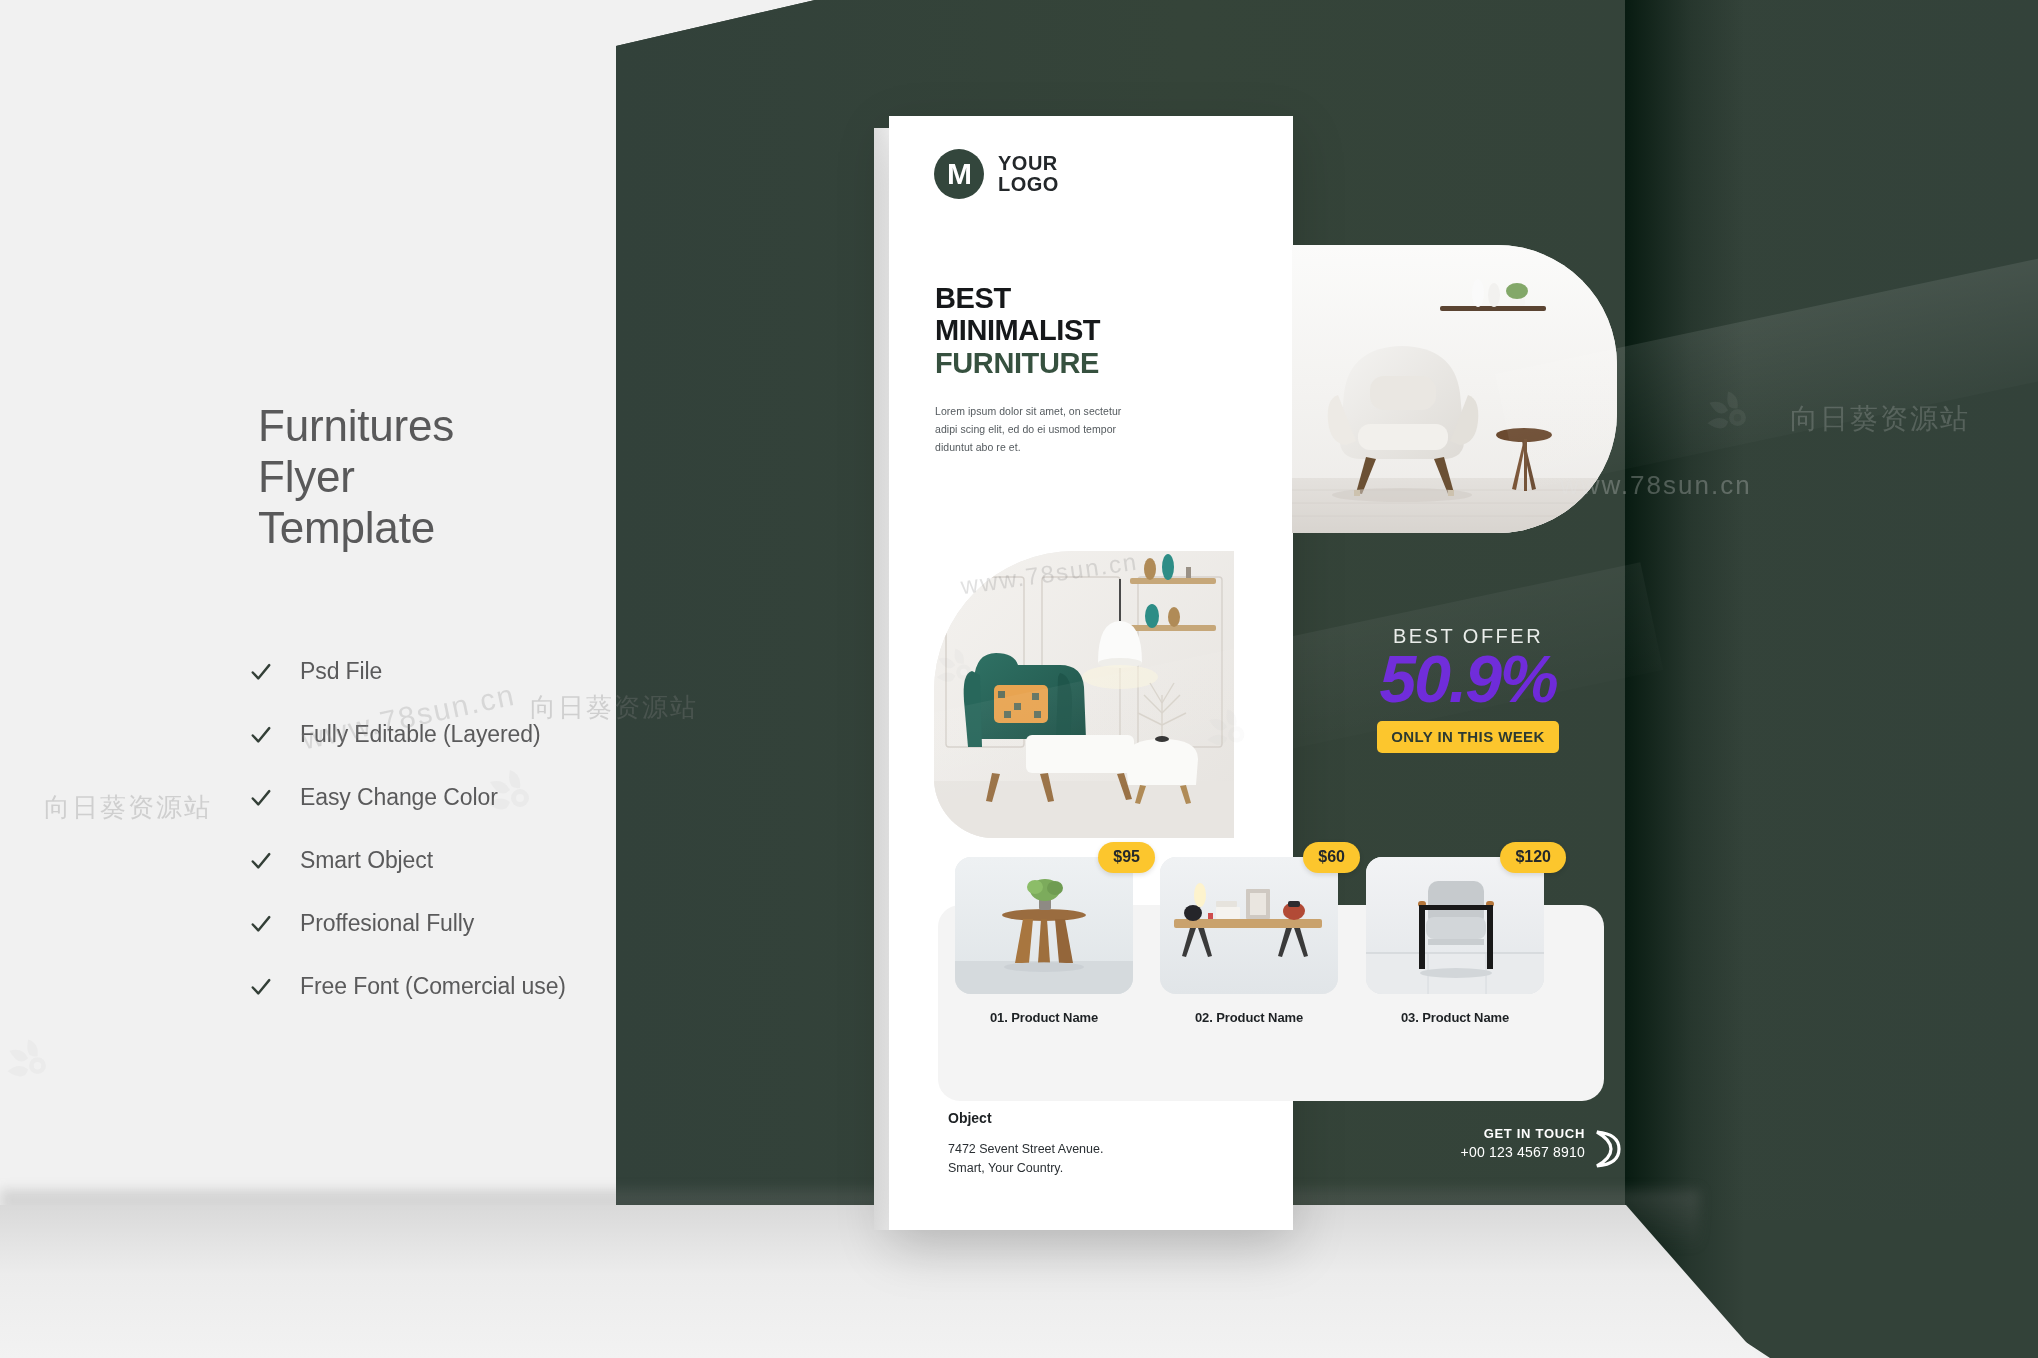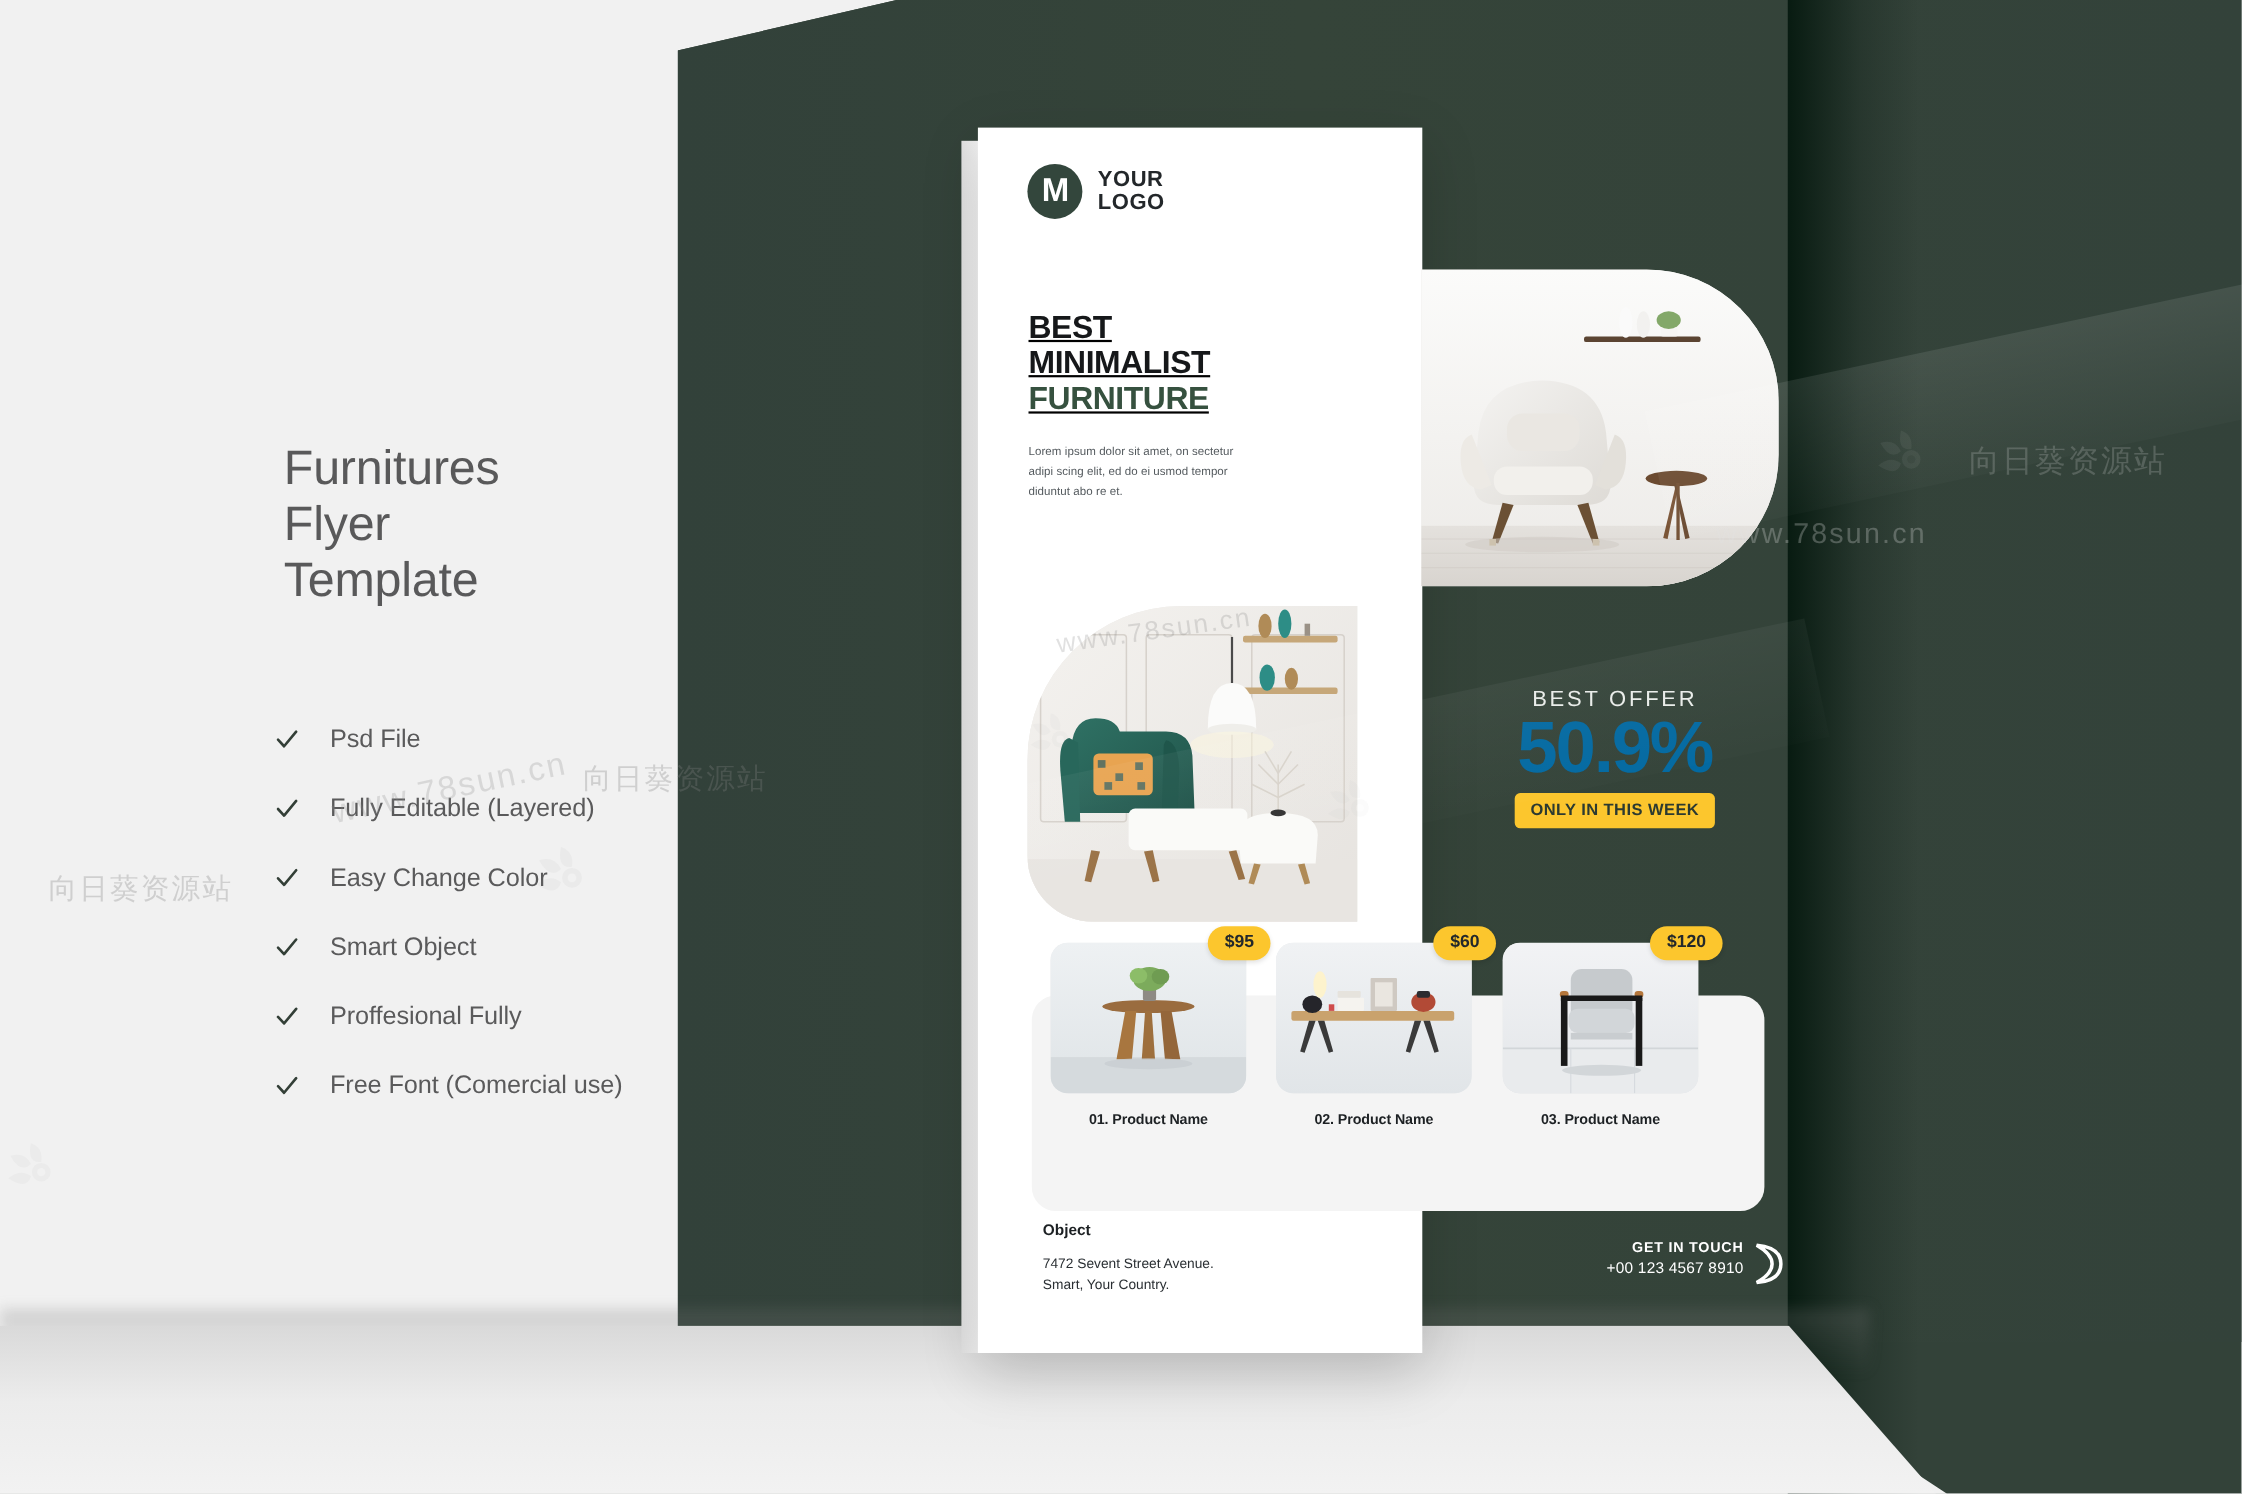--- a/index.html
+++ b/index.html
@@ -67,21 +67,21 @@
   
   .logo-row { position:absolute; left:45px; top:33px; display:flex; align-items:center; gap:14px; }
   .logo-circle {
     width:50px; height:50px; border-radius:50%;
     background:#33463c; color:#fff;
     font-size:30px; font-weight:bold; line-height:50px; text-align:center;
     letter-spacing:-1px;
   }
   .logo-text { font-size:20px; font-weight:bold; line-height:1.05; color:#23272a; letter-spacing:.5px; }
 
-  .headline { position:absolute; left:46px; top:166px; width:230px;text-decoration:underline; }
+  .headline { position:absolute; left:46px; top:166px; width:230px; }
   .headline div { font-size:29px; font-weight:bold; line-height:1.12; letter-spacing:-.4px; }
   .h-dark { color:#16181a; }
   .h-green { color:#36513f; }
 
   .lede {
     position:absolute; left:46px; top:286px; width:200px;
     font-size:10.5px; line-height:1.72; color:#545a5e; letter-spacing:.05px;
   }
 
   
@@ -93,21 +93,21 @@
   
   #hero-mid {
     position:absolute; left:934px; top:551px; width:300px; height:287px;
     border-top-left-radius:140px; border-bottom-left-radius:60px;
     overflow:hidden; background:#eceae7;
   }
 
   
   #offer { position:absolute; left:1353px; top:625px; width:230px; text-align:center; }
   .offer-label { font-size:20px; letter-spacing:2.5px; color:#e9ece9; font-weight:400; }
-  .offer-pct { font-size:66px; font-weight:bold; color:#0369a1; line-height:1.02; letter-spacing:-2px; margin-top:-2px;}
+  .offer-pct { font-size:66px; font-weight:bold; color:#6d28d9; line-height:1.02; letter-spacing:-2px; margin-top:-2px;font-style:italic;}
   .offer-badge {
     margin-top:8px; display:inline-block; background:#fcc62d; color:#2c3a31;
     font-size:15px; font-weight:bold; letter-spacing:.4px;
     padding:7px 14px 8px; border-radius:5px;
   }
 
   
   #products-card {
     position:absolute; left:938px; top:905px; width:666px; height:196px;
     background:#f4f4f4; border-radius:22px;

